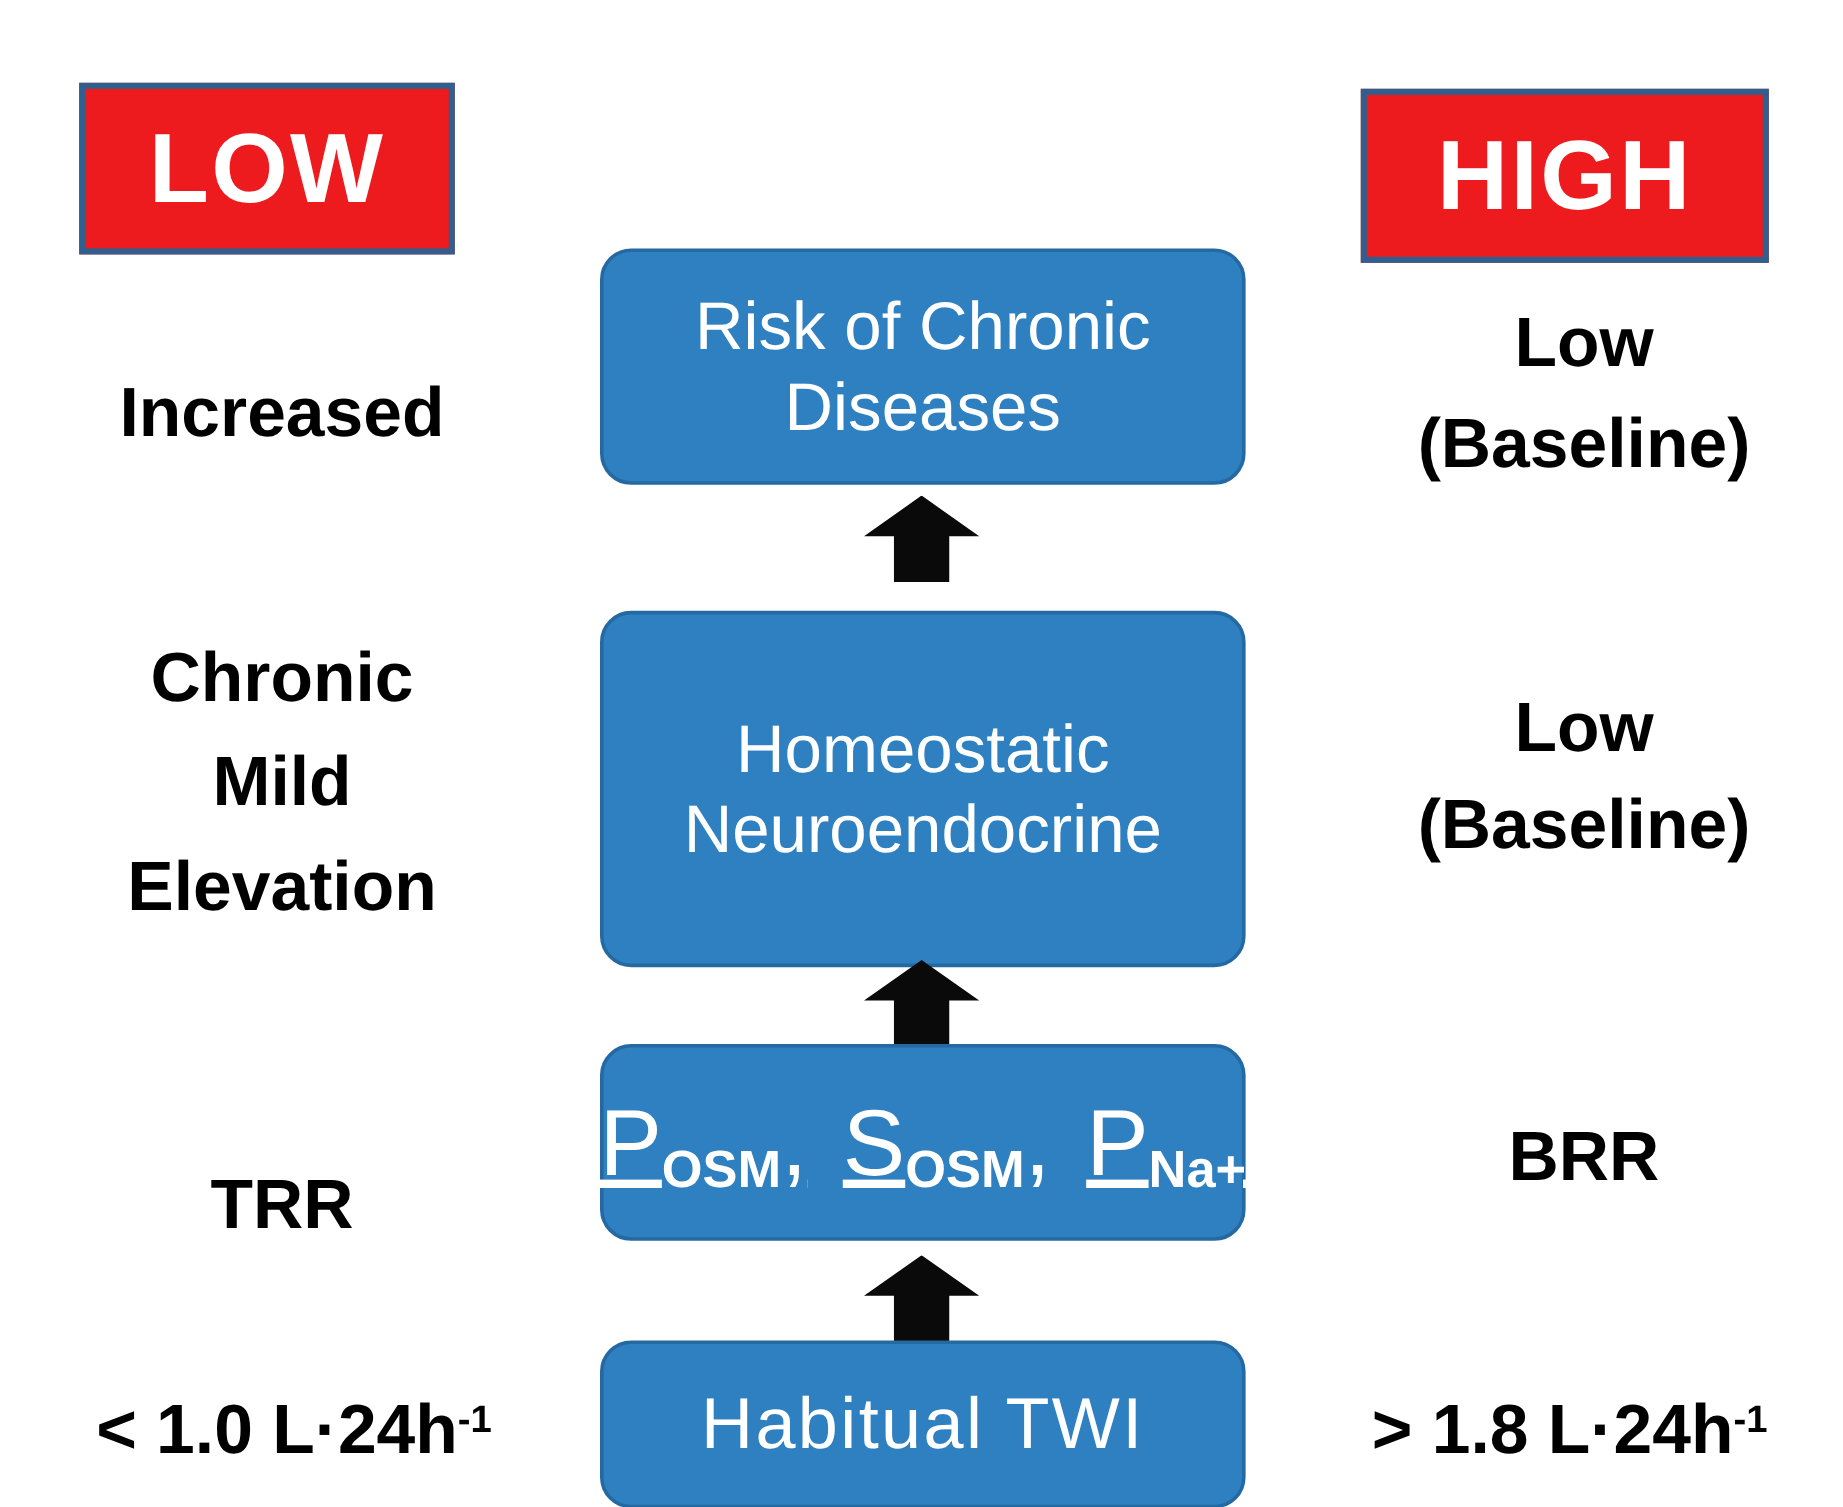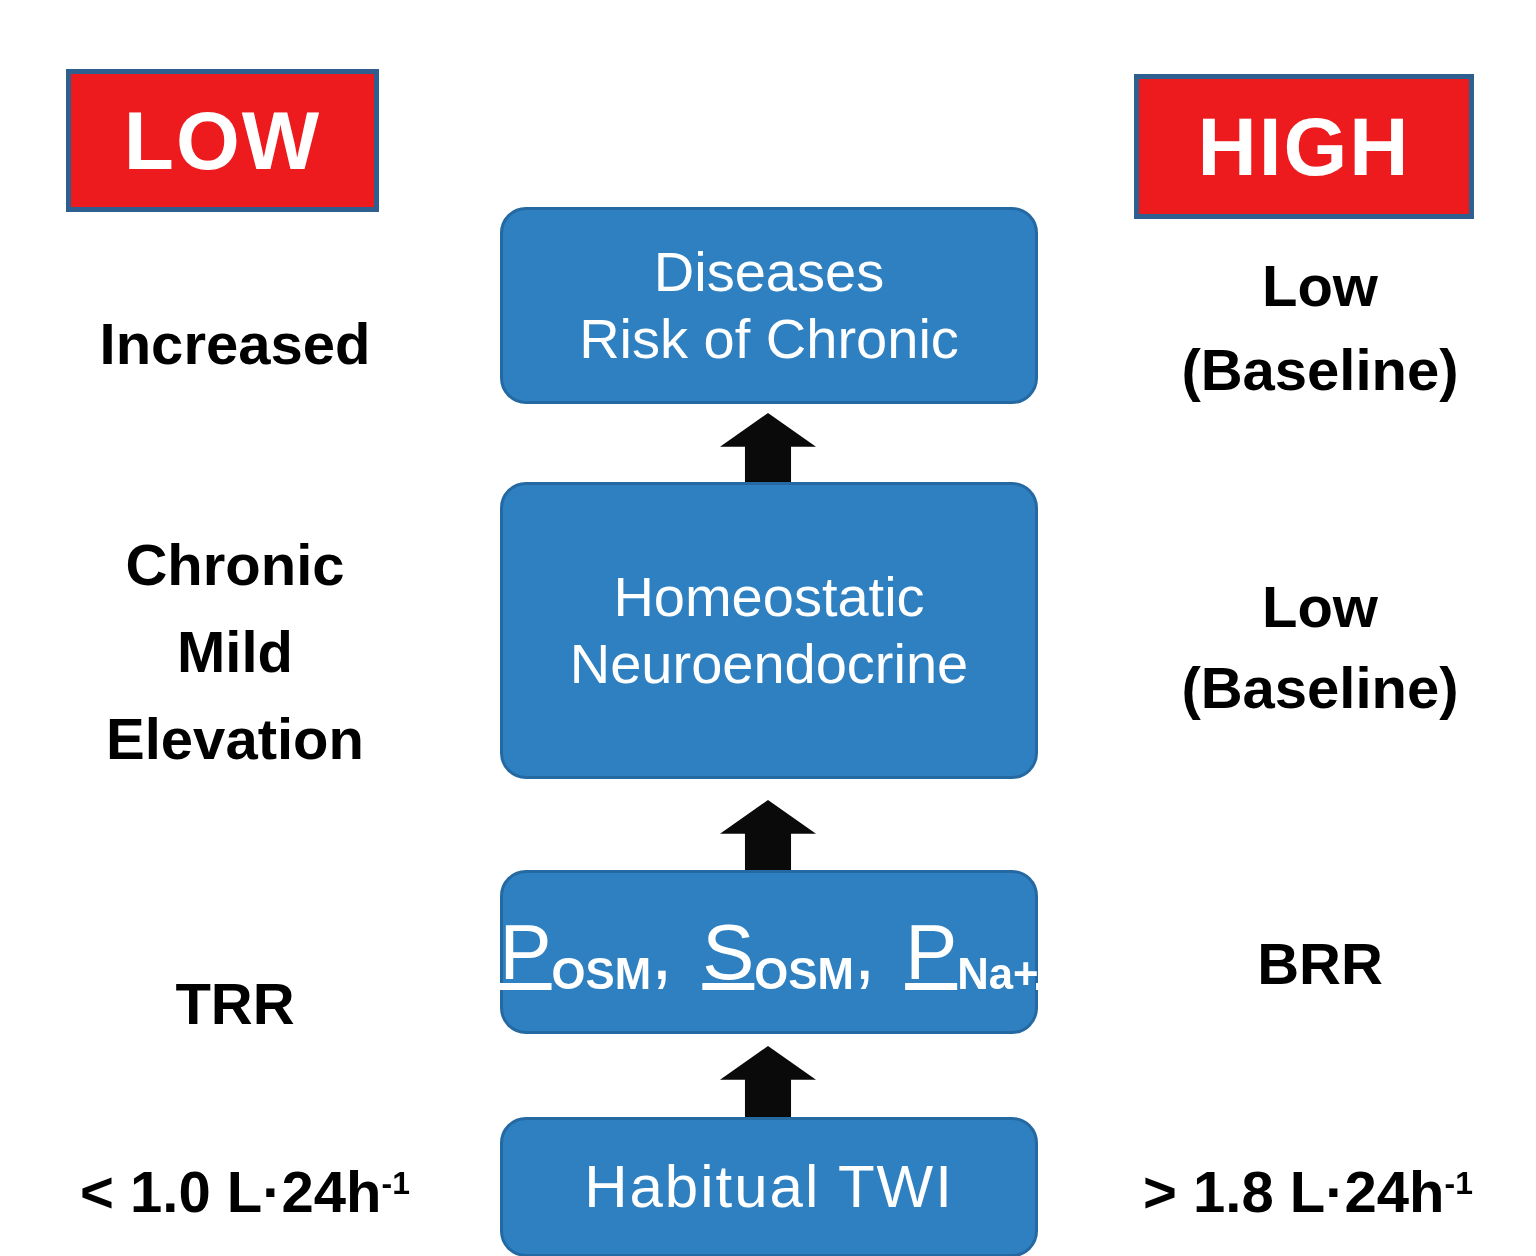--- a/index.html
+++ b/index.html
@@ -45,21 +45,21 @@
     display: flex;
     flex-direction: column;
     align-items: center;
     justify-content: center;
     text-align: center;
     font-size: 56px;
     font-weight: 400;
     line-height: 1.18;
   }
   .box-risk  { top: 163px;  height: 197px; }
-  .box-homeo { top: 438px;  height: 297px; }
+  .box-homeo { top: 465px;  height: 297px; }
   .box-osm   { top: 826px;  height: 164px; font-size: 78px; text-decoration: underline; }
   .box-twi   { top: 1073px; height: 140px; font-size: 60px; letter-spacing: 2px; }
 
   .box-osm sub {
     font-size: 0.56em;
     font-weight: bold;
     vertical-align: baseline;
     position: relative;
     top: 0.22em;
     line-height: 0;
@@ -111,22 +111,22 @@
 <div class="canvas">
 
   <div class="badge badge-low">
     <span>LOW</span>
   </div>
   <div class="badge badge-high">
     <span>HIGH</span>
   </div>
 
   <div class="flow-box box-risk">
+    <div>Risk of Chronic</div>
     <div>Diseases</div>
-    <div>Risk of Chronic</div>
   </div>
 
   <div class="up-arrow arrow-1"></div>
 
   <div class="flow-box box-homeo">
     <div>Homeostatic</div>
     <div>Neuroendocrine</div>
   </div>
 
   <div class="up-arrow arrow-2"></div>

